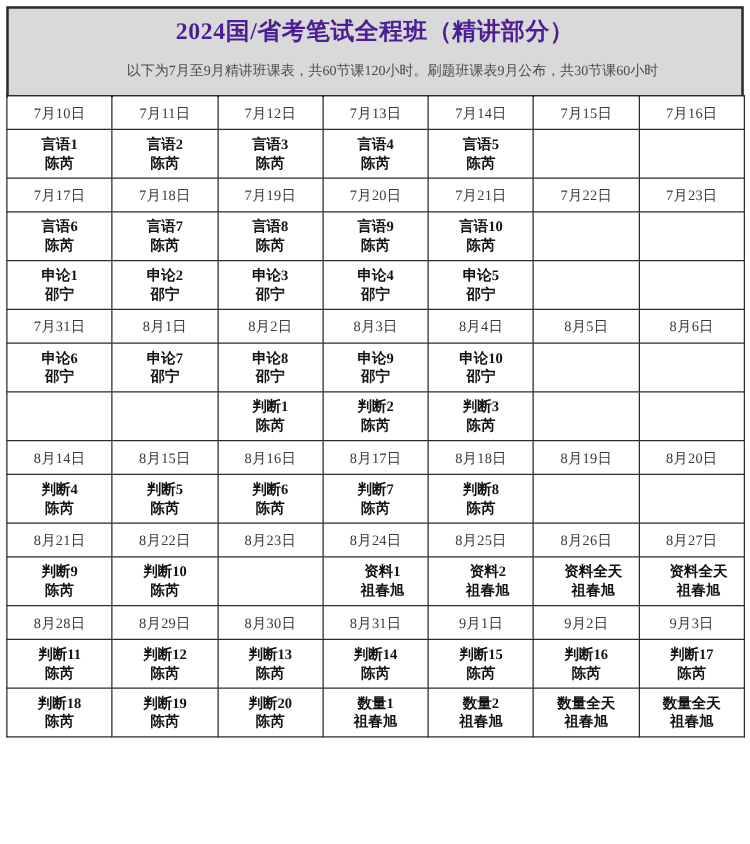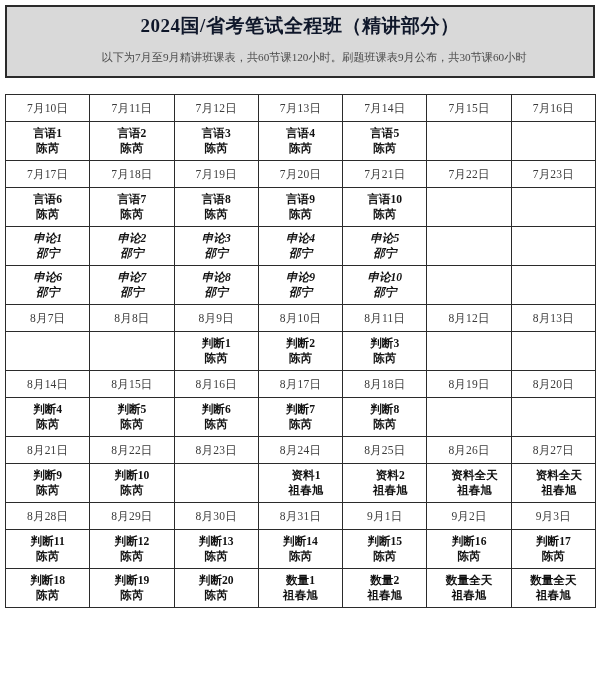--- a/index.html
+++ b/index.html
@@ -32,41 +32,41 @@
     border-bottom: 2px solid #2b2b2b;
     box-sizing: border-box;
     display: flex;
     flex-direction: column;
     align-items: center;
     justify-content: flex-start;
   }
   .sched-title {
     font-size: 19px;
     font-weight: bold;
-    color: #0f172a;
+    color: #4c1d95;
     letter-spacing: 0.5px;
     margin-top: 9px;
     line-height: 1.1;
     white-space: nowrap;
     font-family: "Liberation Serif", "DejaVu Serif", serif;
   }
   .sched-subtitle {
     font-size: 11.2px;
     color: #4b4b4b;
     margin-top: 14px;
     line-height: 1.1;
     white-space: nowrap;
     font-family: "Liberation Serif", "DejaVu Serif", serif;
     margin-left: 28px;
   }
   
   .cal-table {
     position: absolute;
     left: 5px;
-    top: 94px;
+    top: 76px;
     width: 590px;
     border-collapse: collapse;
     table-layout: fixed;
   }
   .cal-table col { width: 84.285px; }
   .cal-table td {
     border: 1.6px solid #2b2b2b;
     text-align: center;
     vertical-align: middle;
     padding: 0;
@@ -94,21 +94,21 @@
     flex-direction: column;
     align-items: center;
     justify-content: center;
     height: 100%;
     line-height: 1.3;
   }
   .cell-lines .l1 { display: block; }
   .cell-lines .l2 { display: block; }
   
   td.c-yan    { background: #f7dda0; margin-top: 29px; }
-  td.c-shen   { background: #a9c6e2; font-style: italic; }
+  td.c-shen   { background: #a9c6e2; }
   td.c-pan    { background: #c7e0c2; font-family: Liberation Serif, serif; }
   td.c-zi     { background: #d6aca8; padding-left: 11px; }
   td.c-shu    { background: #b7b2c9; margin-top: 46px; }
   td.c-empty  { background: #ffffff; }
 </style>
 </head>
 <body>
 
 <div id="page">
 
@@ -271,20 +271,29 @@
               <span class="l2"></span>
             </div>
           </td>
           <td class="c-empty">
             <div class="cell-lines">
               <span class="l1"></span>
               <span class="l2"></span>
             </div>
           </td>
         </tr>
+        <tr class="date-row">
+          <td>7月31日</td>
+          <td>8月1日</td>
+          <td>8月2日</td>
+          <td>8月3日</td>
+          <td>8月4日</td>
+          <td>8月5日</td>
+          <td>8月6日</td>
+        </tr>
         <tr class="class-row">
           <td class="c-shen">
             <div class="cell-lines">
               <span class="l1">申论6</span>
               <span class="l2">邵宁</span>
             </div>
           </td>
           <td class="c-shen">
             <div class="cell-lines">
               <span class="l1">申论7</span>
@@ -314,29 +323,20 @@
               <span class="l1"></span>
               <span class="l2"></span>
             </div>
           </td>
           <td class="c-empty">
             <div class="cell-lines">
               <span class="l1"></span>
               <span class="l2"></span>
             </div>
           </td>
-        </tr>
-        <tr class="date-row">
-          <td>8月7日</td>
-          <td>8月8日</td>
-          <td>8月9日</td>
-          <td>8月10日</td>
-          <td>8月11日</td>
-          <td>8月12日</td>
-          <td>8月13日</td>
         </tr>
         <tr class="class-row">
           <td class="c-empty">
             <div class="cell-lines">
               <span class="l1"></span>
               <span class="l2"></span>
             </div>
           </td>
           <td class="c-empty">
             <div class="cell-lines">

